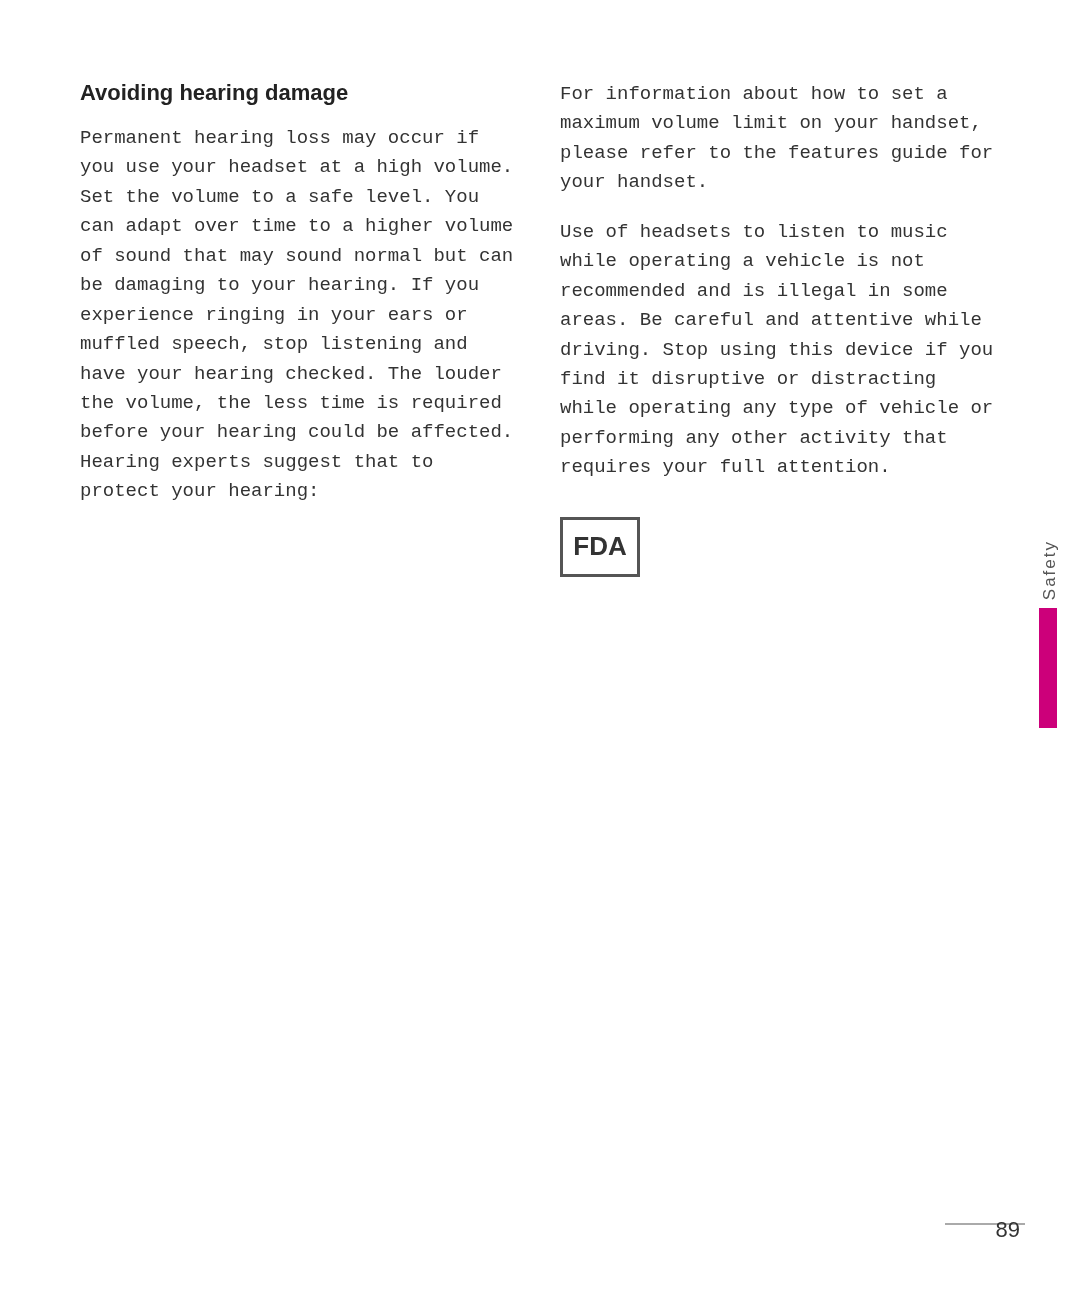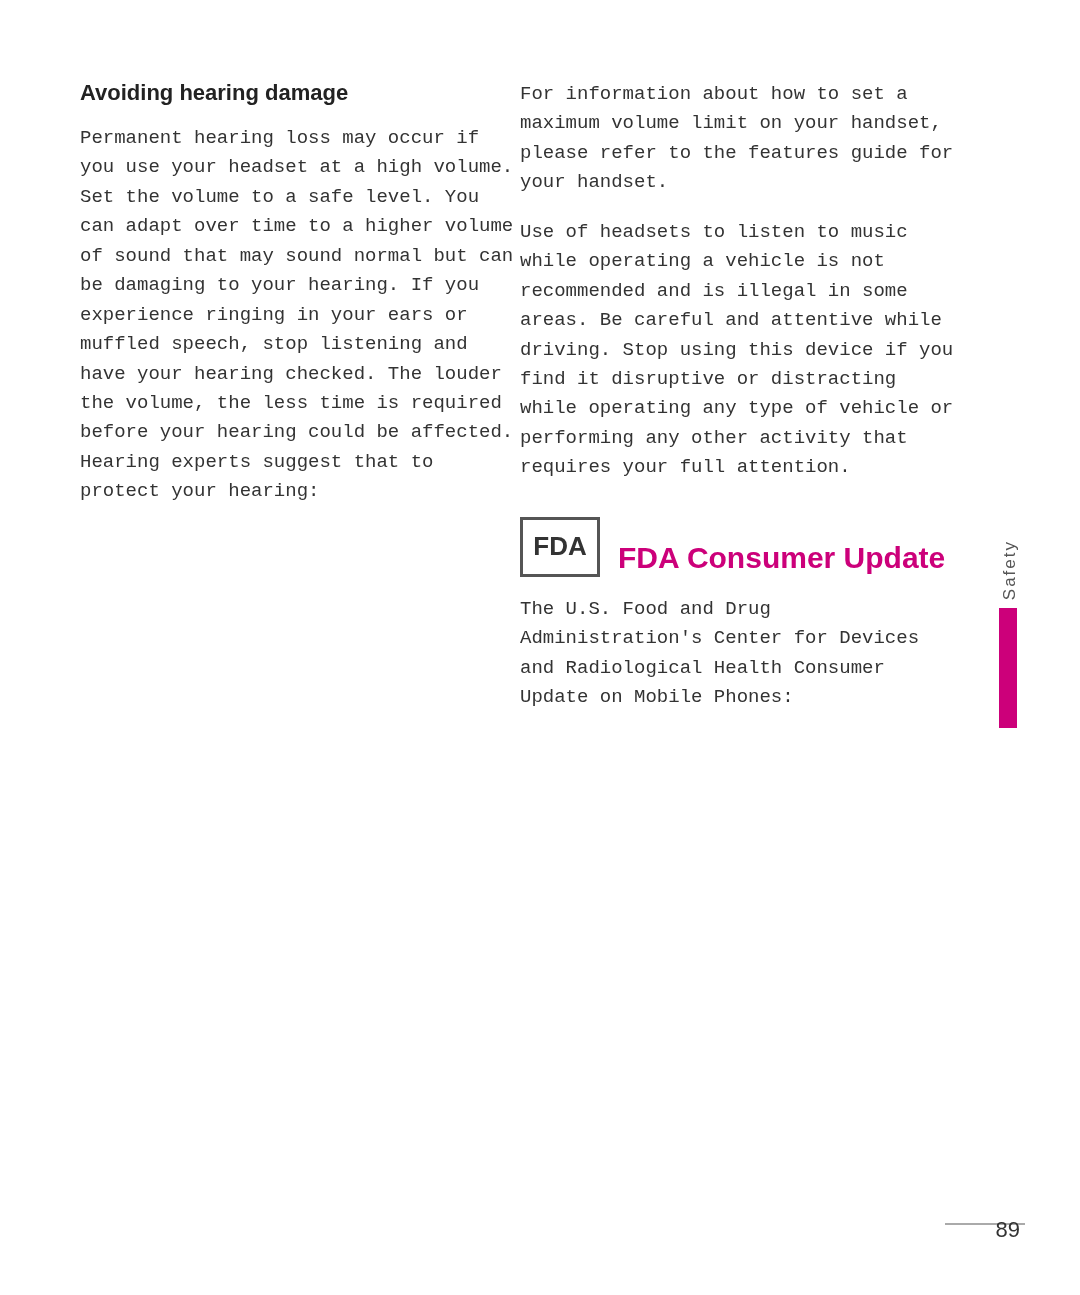--- a/index.html
+++ b/index.html
@@ -14,20 +14,21 @@
       background: #ffffff;
       font-family: Arial, Helvetica, sans-serif;
       position: relative;
       overflow: hidden;
     }
 
     .page-content {
       display: flex;
       flex-direction: row;
       padding: 80px 60px 60px 80px;
+      gap: 40px;
       height: 100%;
     }
 
     .left-column {
       flex: 1;
       max-width: 440px;
     }
 
     .right-column {
       flex: 1;
@@ -171,24 +172,22 @@
   <div class="right-column">
     <p class="body-text">For information about how to set a maximum volume limit on your handset, please refer to  the features guide for your handset.</p>
 
 
     <p class="body-text">Use of headsets to listen to music while operating a vehicle is not recommended and is illegal in some areas. Be careful and attentive while driving.  Stop using this device if you find it disruptive or distracting while operating any type of vehicle or performing any other activity that requires your full attention.</p>
 
     <div class="fda-box">
       <div class="fda-logo">
         <span class="fda-logo-text">FDA</span>
       </div>
-      <div class="fda-title">FDA Consumer Update</div>
     </div>
 
-    <p class="body-text">The U.S. Food and Drug Administration's Center for Devices and Radiological Health Consumer Update on Mobile Phones:</p>
 
     <div class="safety-sidebar">
       <span class="safety-label">Safety</span>
       <div class="safety-bar"></div>
     </div>
   </div>
 </div>
 
 <div class="divider-line"></div>
 <div class="page-number">89</div>

